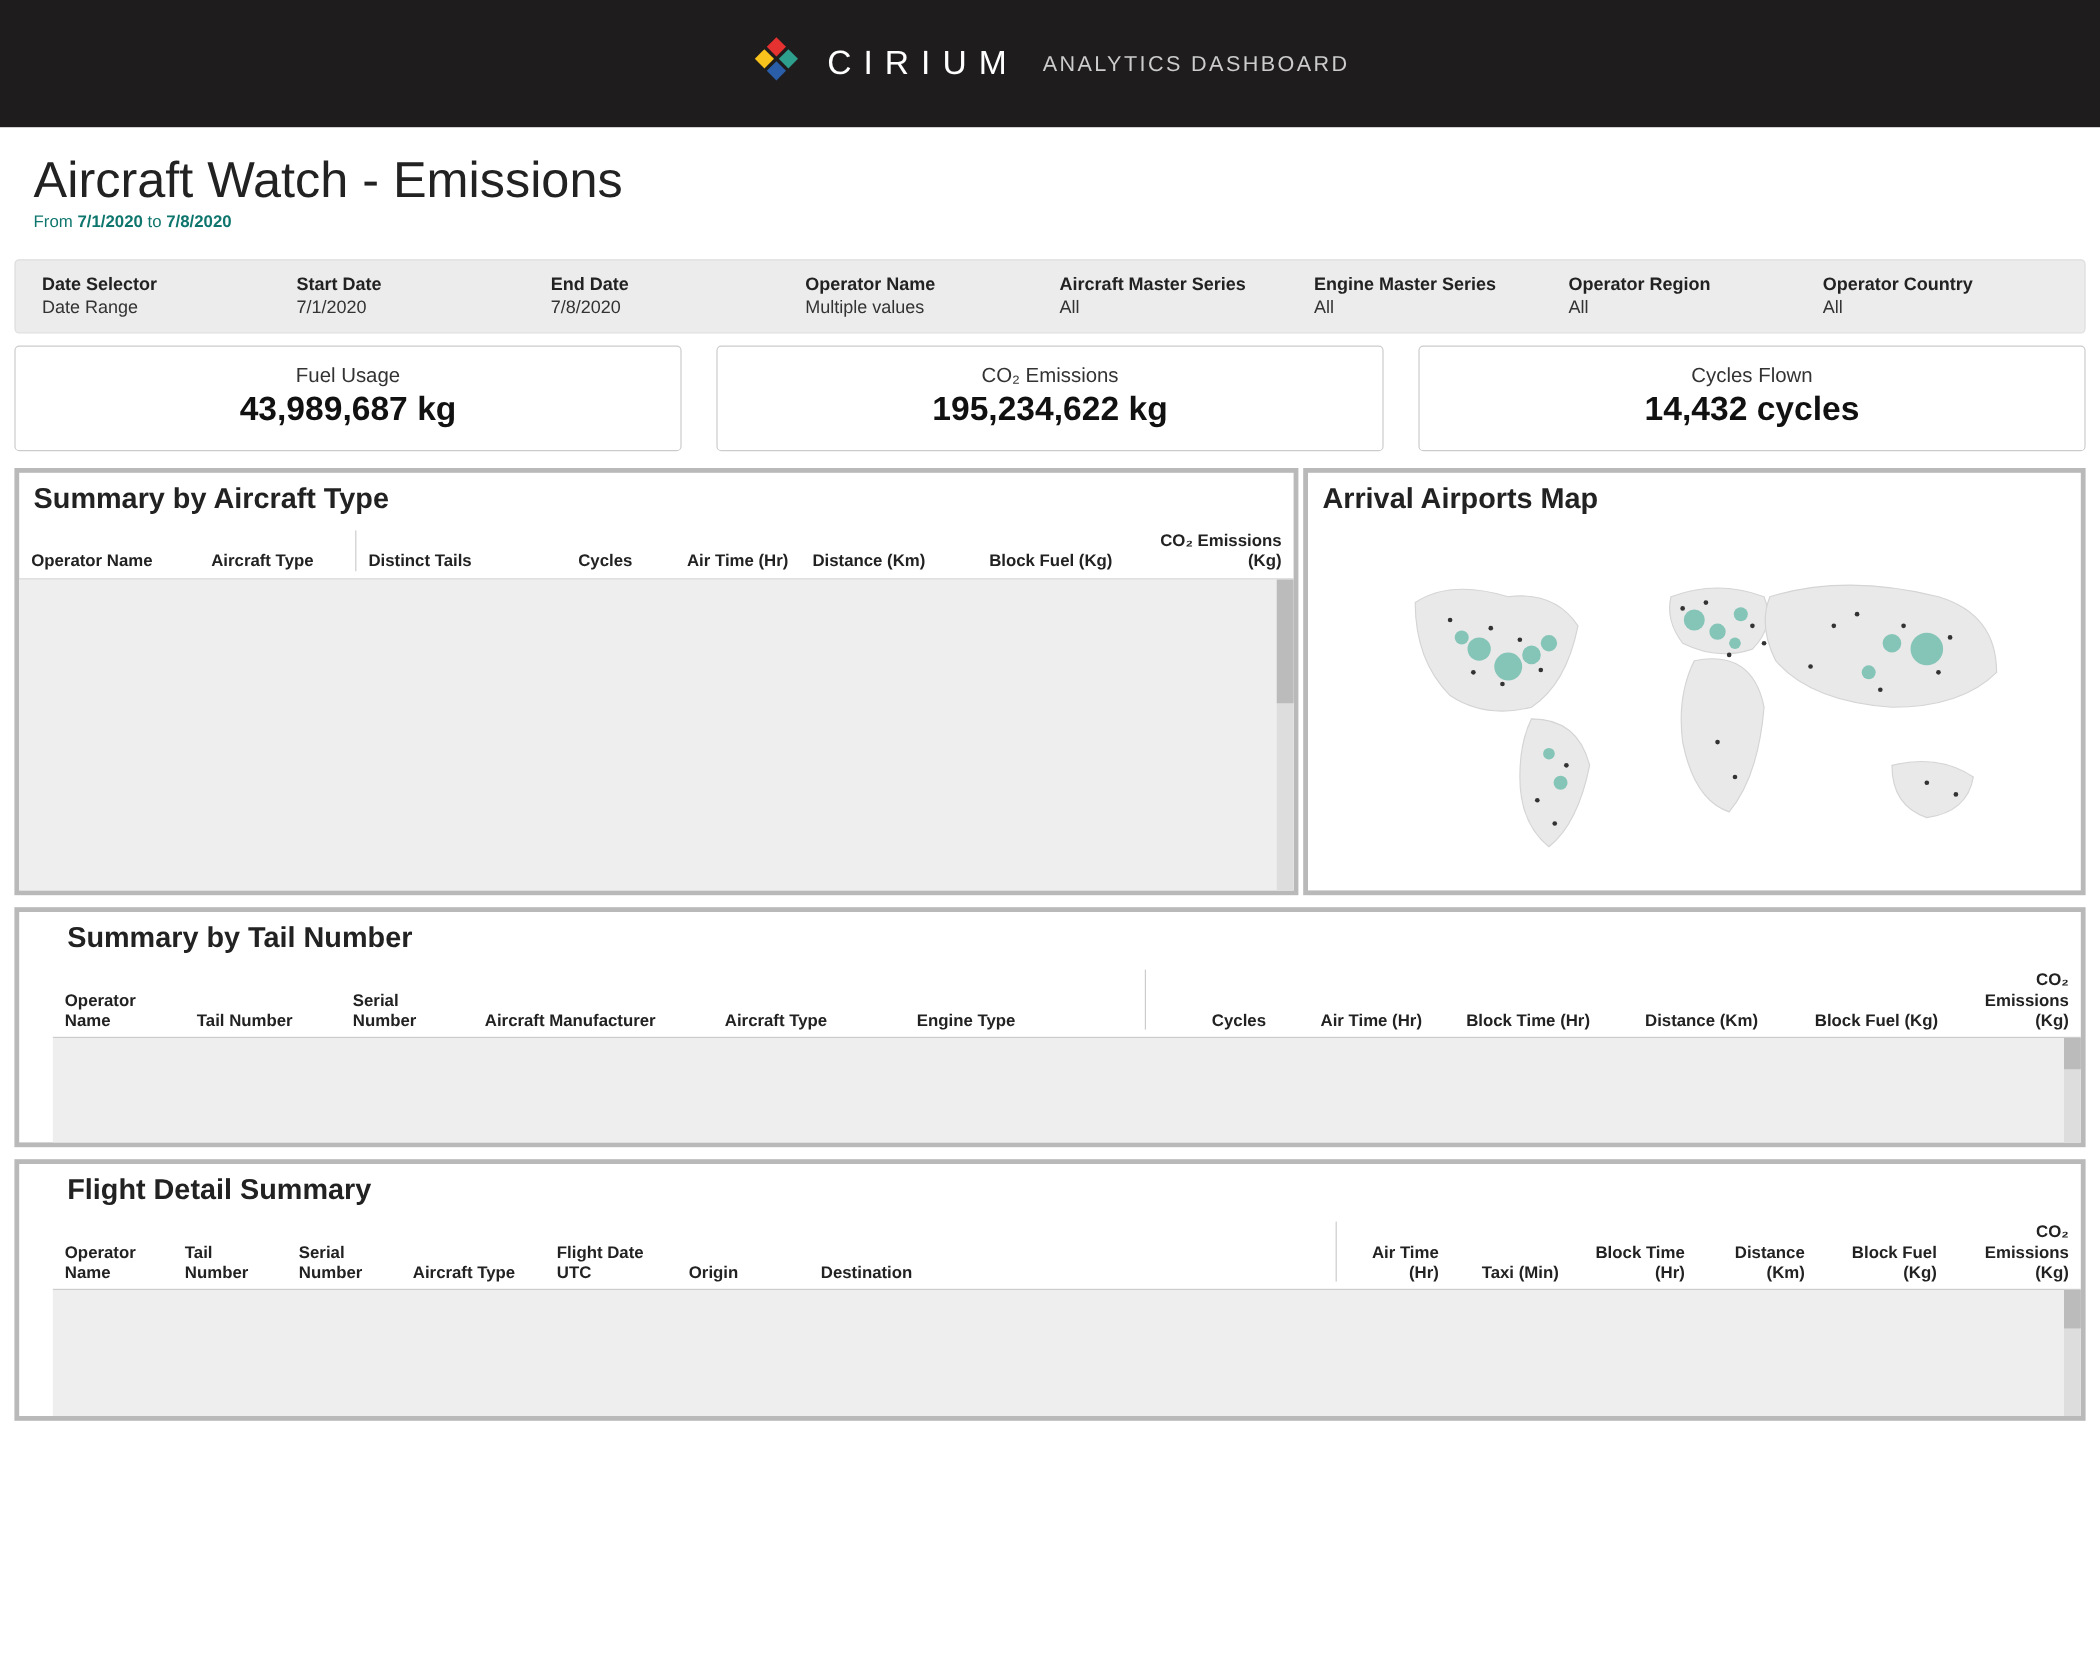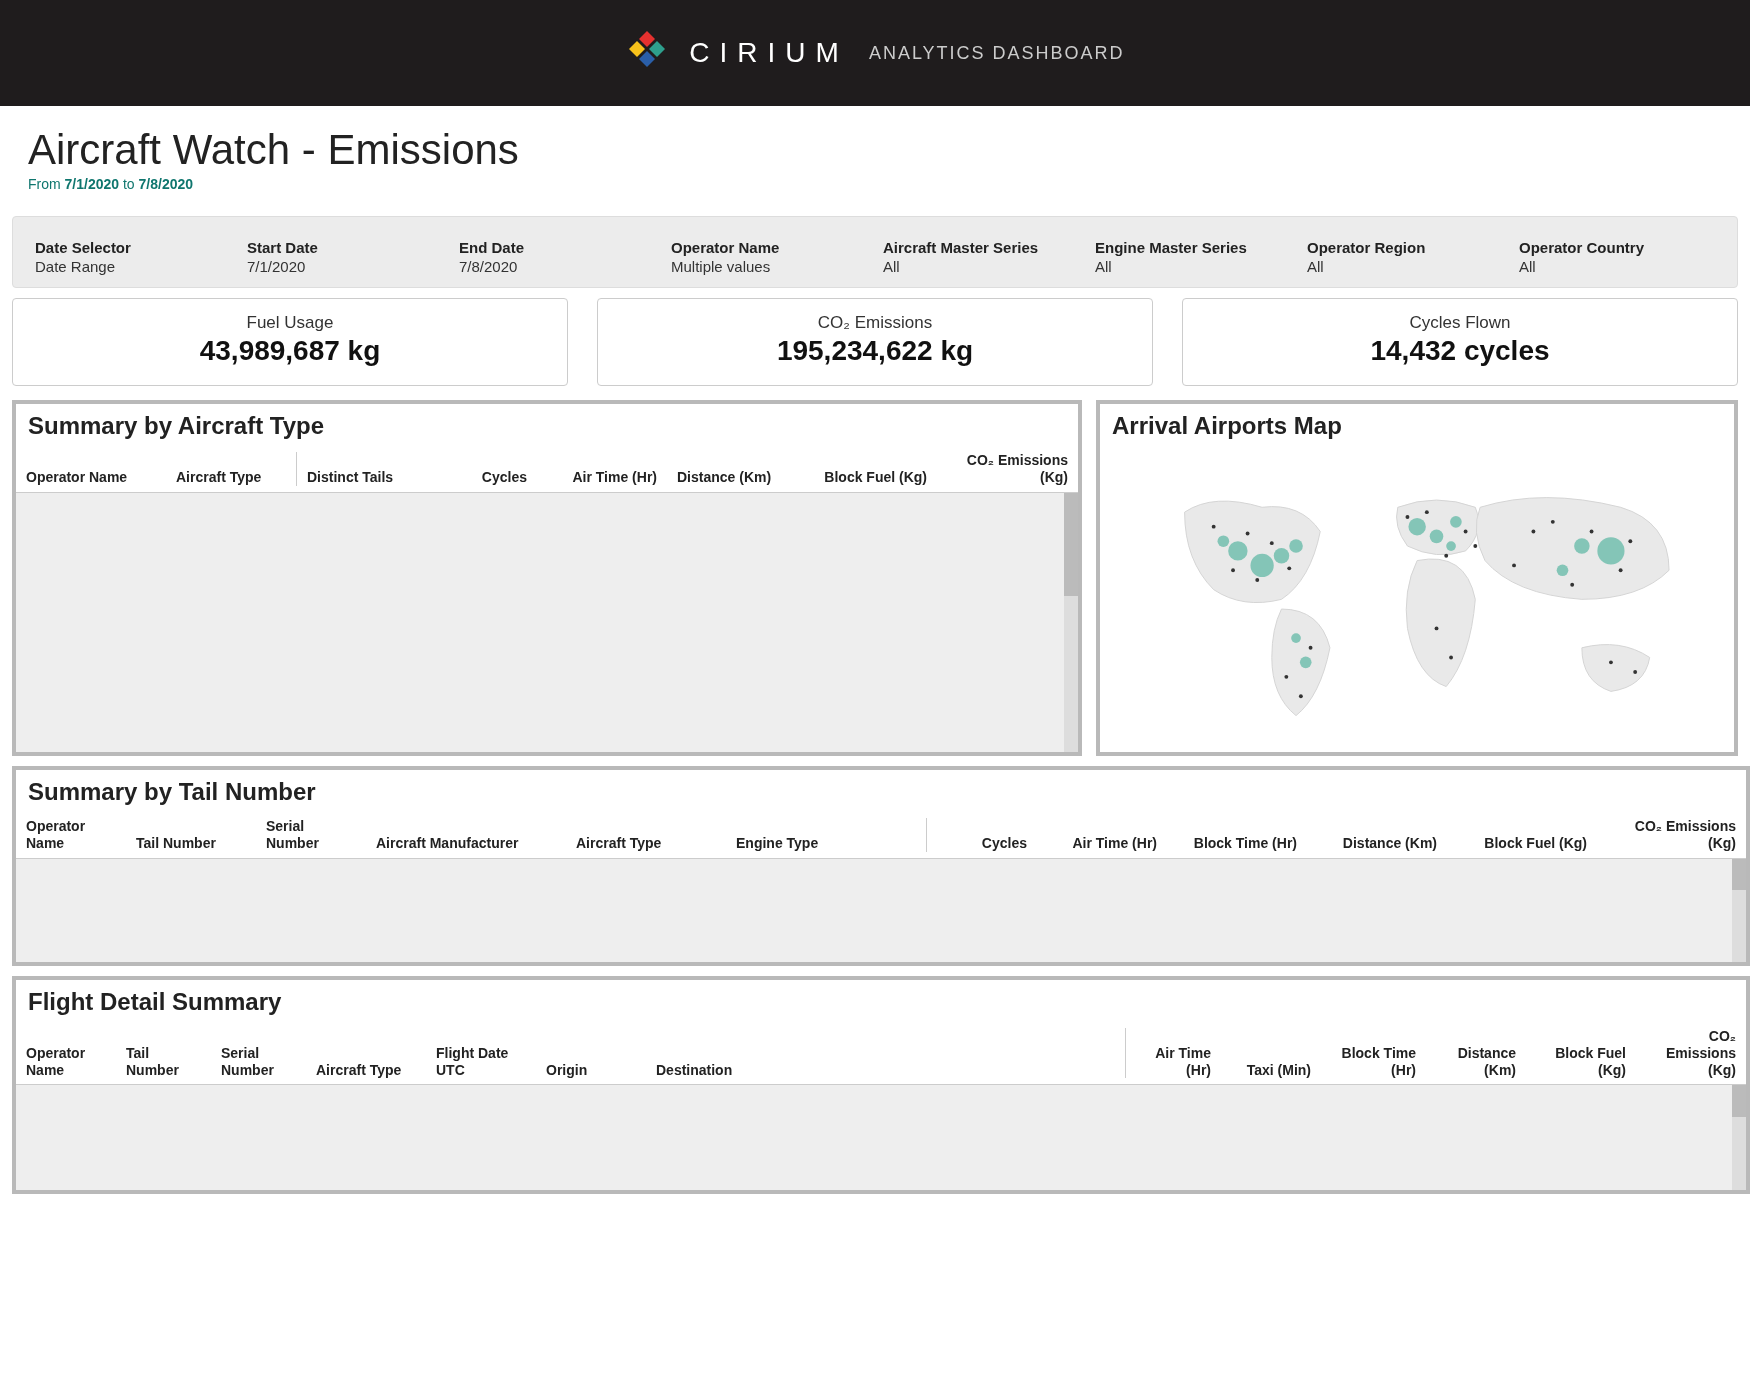--- a/index.html
+++ b/index.html
@@ -54,42 +54,41 @@
     border: 1px solid #ddd;
     padding: 12px 14px;
     display: flex;
     gap: 0;
     border-radius: 4px;
   }
   .filter-item {
     flex: 1 1 0;
     padding: 0 8px;
     font-size: 15px;
-    margin-top: 10px;
   }
   .filter-label { font-weight: bold; color: #222; }
   .filter-value { color: #333; margin-top: 2px; }
   .kpi-row {
     display: flex;
     gap: 29px;
     margin: 0 12px 14px 12px;
   }
   .kpi-card {
     flex: 1;
     border: 1px solid #ccc;
     border-radius: 4px;
     text-align: center;
     padding: 14px 6px 18px 6px;
     background: #fff;
   }
   .kpi-label { font-size: 17px; color: #333; }
   .kpi-value { font-size: 28px; font-weight: bold; margin-top: 2px; color:#111; }
   .panel-row {
     display: flex;
-    gap: 14px;
+    gap: 4px;
     margin: 0 12px 10px 12px;
   }
   .panel {
     border: 4px solid #b9b9b9;
     background: #fff;
     display: flex;
     flex-direction: column;
   }
   .panel-title {
     font-size: 24px;
@@ -125,21 +124,21 @@
   }
   .scrollbar-thumb {
     position: absolute;
     right: 0; top: 0;
     width: 14px;
     height: 40%;
     background: #bbb;
   }
   .summary-aircraft { flex: 0 0 1070px; height: 356px; }
   .arrival-map { flex: 1; height: 356px; }
-  .summary-tail, .flight-detail { margin: 0 0 10px 12px; }
+  .summary-tail, .flight-detail { margin: 0 12px 10px 12px; padding-left: 28px; }
   .summary-tail { height: 200px; }
   .flight-detail { height: 218px; }
   .map-area {
     flex: 1;
     display: flex;
     align-items: center;
     justify-content: center;
     position: relative;
     overflow: hidden;
   }

